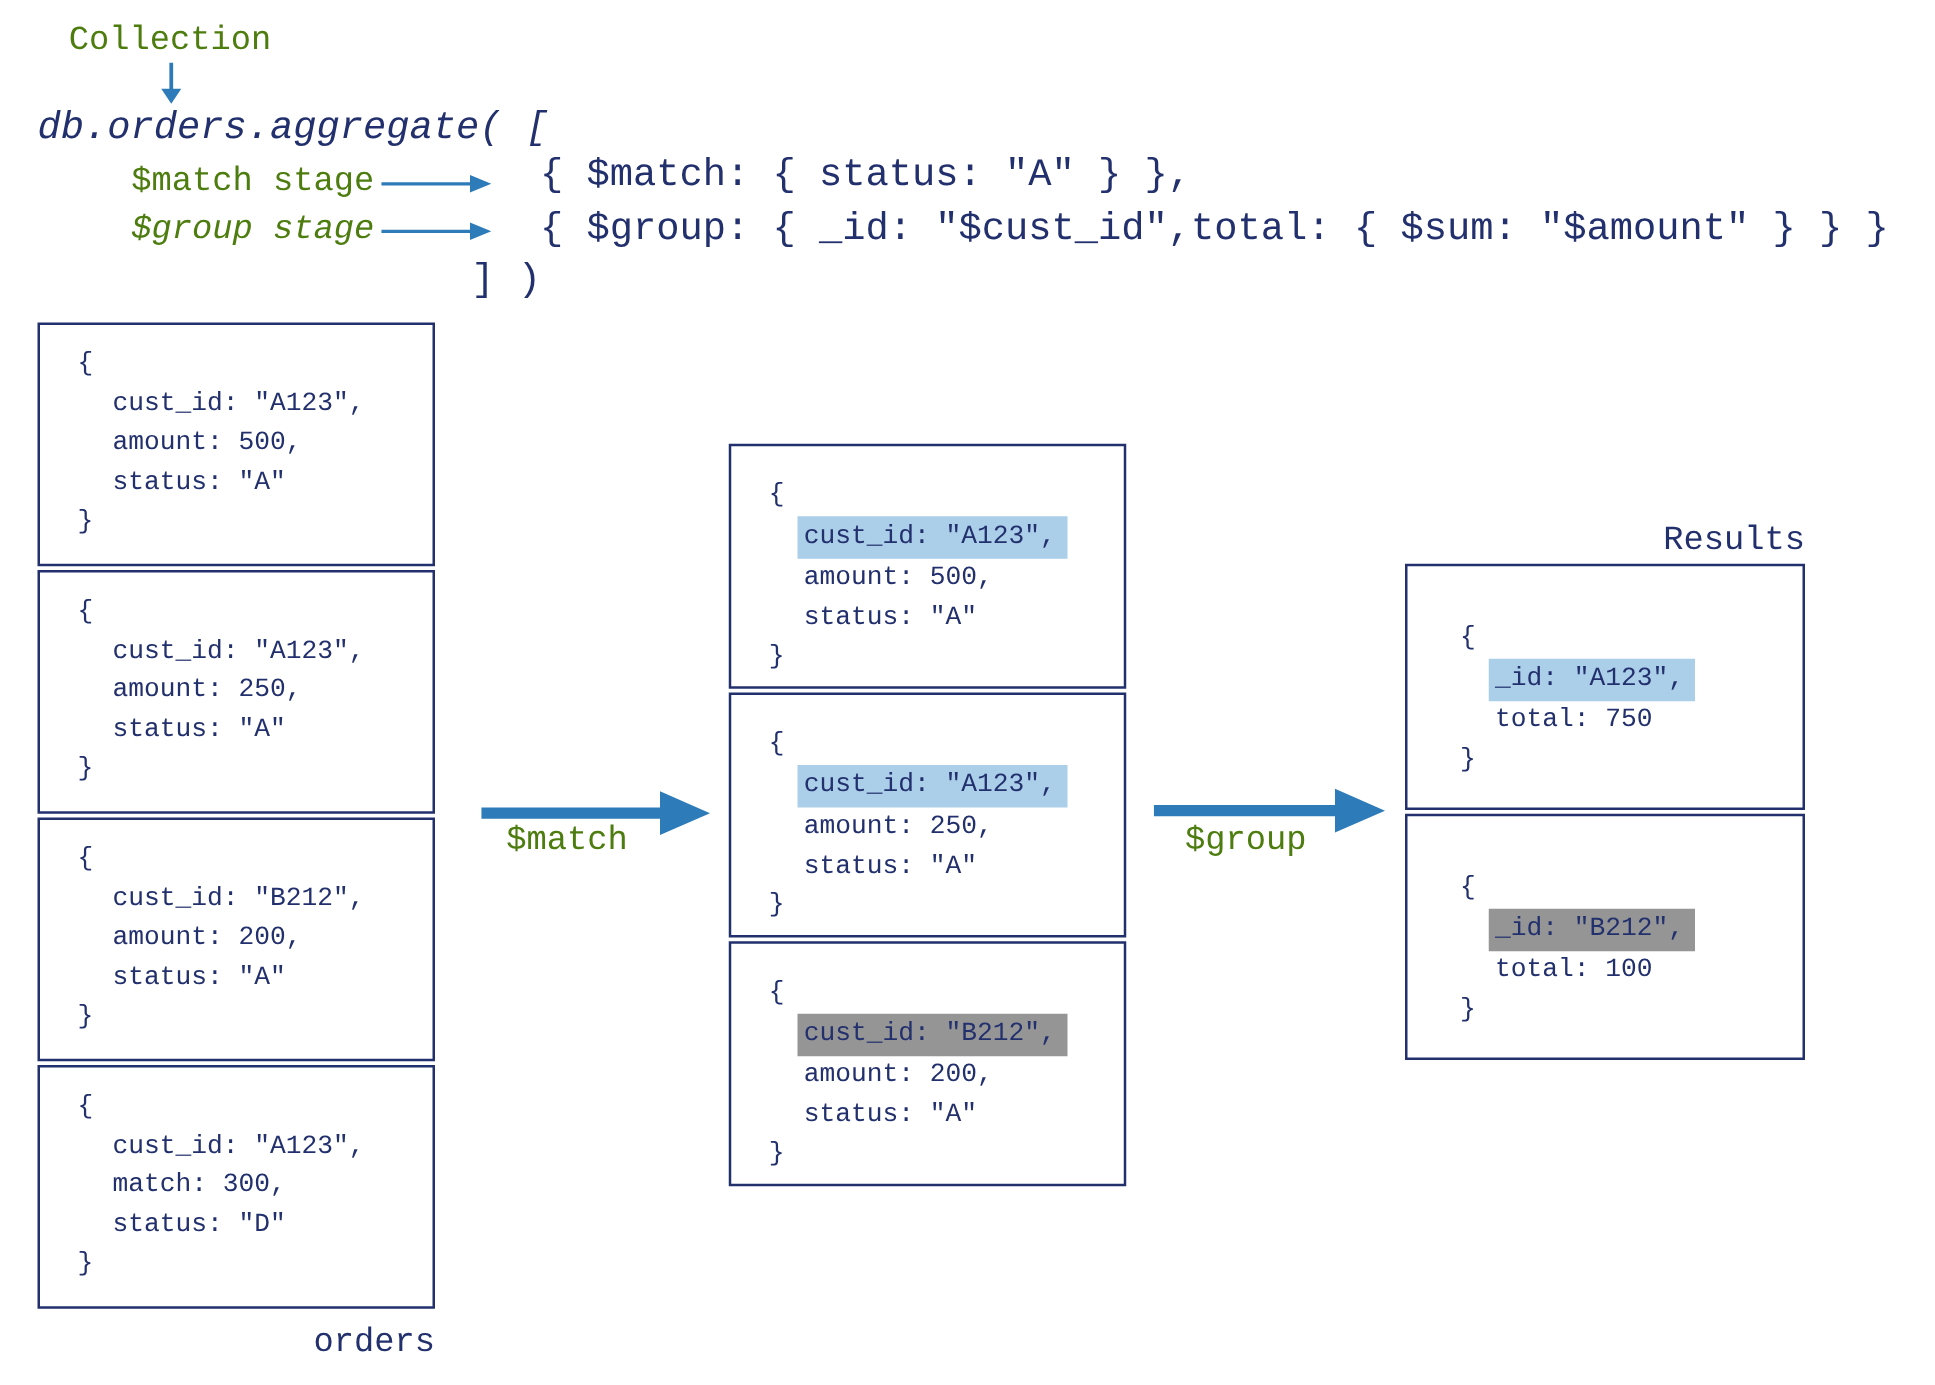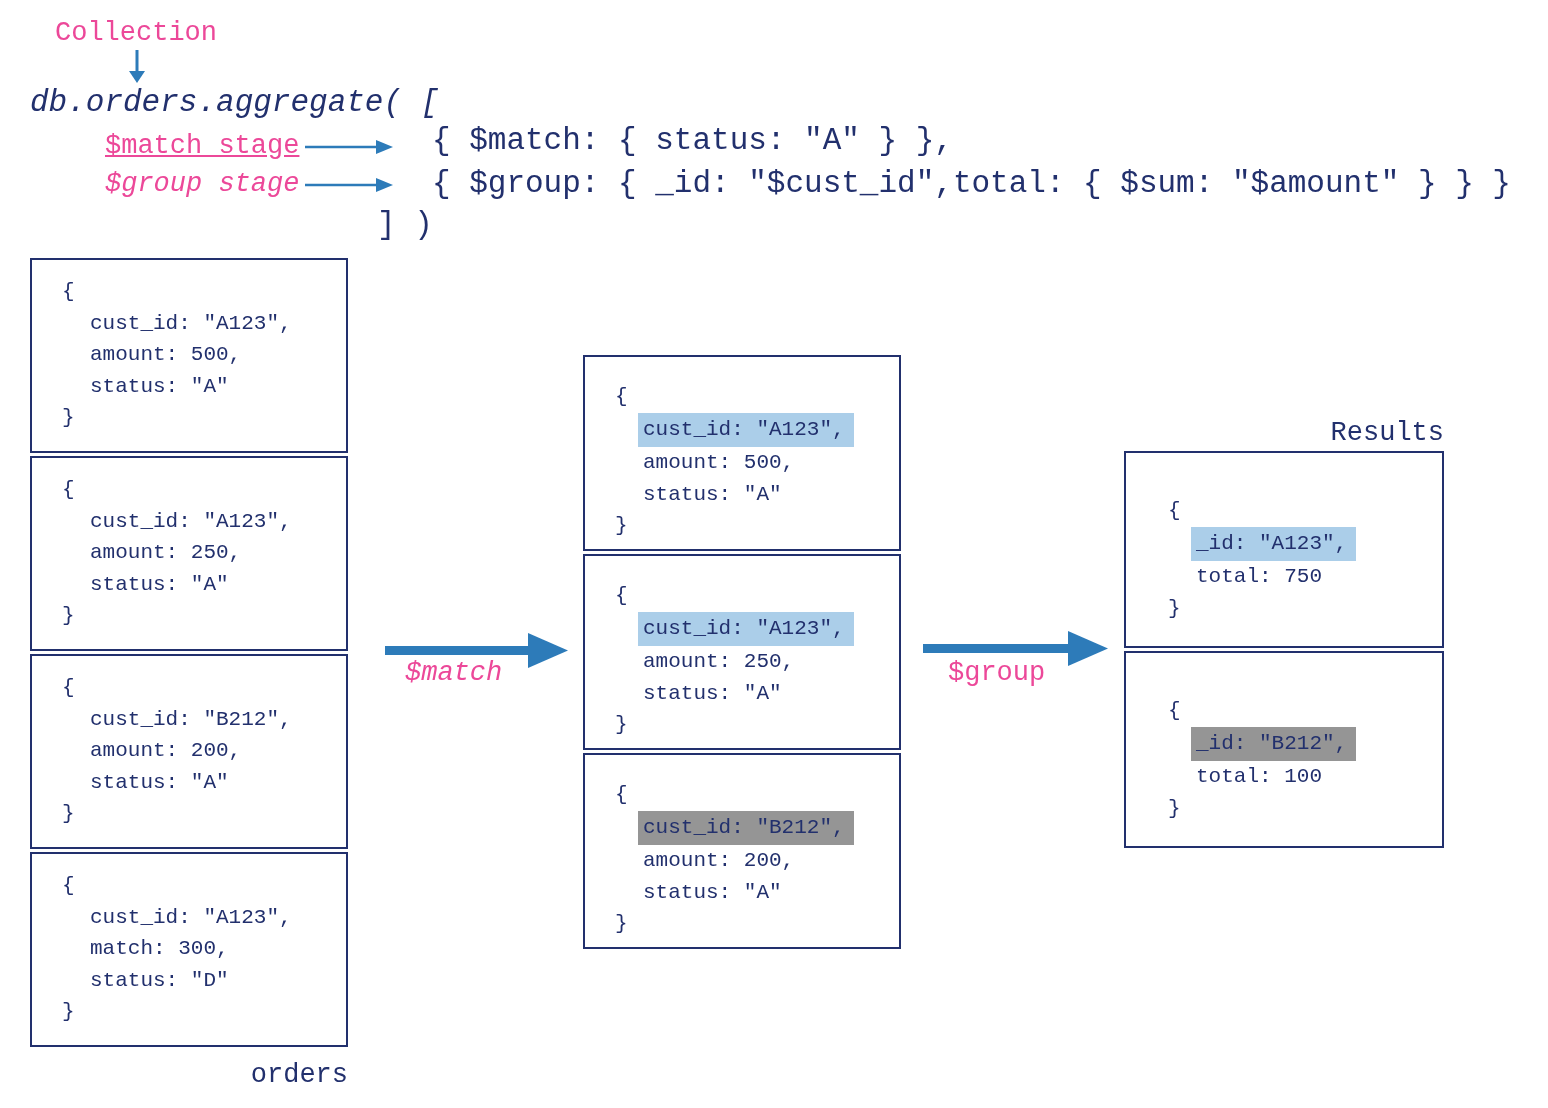--- a/index.html
+++ b/index.html
@@ -5,21 +5,21 @@
   html, body { margin: 0; padding: 0; }
   body {
     width: 1548px; height: 1108px;
     background: #ffffff;
     position: relative;
     font-family: "Liberation Mono", "DejaVu Sans Mono", monospace;
     overflow: hidden;
   }
   .abs { position: absolute; }
   .navy { color: #22306d; }
-  .blue { color: #ec4899; }
+  .blue { color: #4d7c0f; }
   .code-lg { font-size: 31px; line-height: 38px; white-space: pre; font-weight: 500; }
   .label-md { font-size: 27px; line-height: 34px; white-space: pre; font-weight: 500; }
 
   
   .doc-box { display: flex; flex-direction: column; gap: 3px; }
   .doc-cell {
     box-sizing: border-box;
     border: 2px solid #22306d;
     background: #ffffff;
     padding: 16px 0 0 30px;
@@ -39,21 +39,21 @@
 
 <div class="abs label-md blue" style="left:55px; top:16px;">Collection</div>
 
 <svg class="abs" style="left:126px; top:50px;" width="22" height="34" viewBox="0 0 22 34">
   <line x1="11" y1="0" x2="11" y2="22" stroke="#2d7bb9" stroke-width="3"></line>
   <polygon points="3,21 19,21 11,33" fill="#2d7bb9"></polygon>
 </svg>
 
 <div class="abs code-lg navy" style="left:30px; top:84px;font-style:italic;">db.orders.aggregate( [</div>
 
-<div class="abs label-md blue" style="left:105px; top:129px;text-decoration:underline;">$match stage</div>
+<div class="abs label-md blue" style="left:105px; top:129px;">$match stage</div>
 
 <svg class="abs" style="left:305px; top:137px;" width="90" height="20" viewBox="0 0 90 20">
   <line x1="0" y1="10" x2="72" y2="10" stroke="#2d7bb9" stroke-width="2.6"></line>
   <polygon points="71,3 71,17 88,10" fill="#2d7bb9"></polygon>
 </svg>
 
 <div class="abs code-lg navy" style="left:432px; top:122px;">{ $match: { status: "A" } },</div>
 
 <div class="abs label-md blue" style="left:105px; top:167px;font-style:italic;">$group stage</div>
 
@@ -96,21 +96,21 @@
     <div class="doc-line">}</div>
   </div>
 </div>
 
 <div class="abs label-md navy box-caption" style="left:30px; top:1058px; width:318px;">orders</div>
 
 <svg class="abs" style="left:385px; top:630px;" width="185" height="40" viewBox="0 0 185 40">
   <rect x="0" y="16" width="145" height="9" fill="#2d7bb9"></rect>
   <polygon points="143,3 143,38 183,20.5" fill="#2d7bb9"></polygon>
 </svg>
-<div class="abs label-md blue" style="left:405px; top:656px;font-style:italic;">$match</div>
+<div class="abs label-md blue" style="left:405px; top:656px;">$match</div>
 
 <div class="abs doc-box" style="left:583px; top:355px; width:318px;">
   <div class="doc-cell" style="height:196px; padding-top:24px;">
     <div class="doc-line">{</div>
     <div class="doc-line fld"><span class="hl hl-blue">cust_id: "A123",</span></div>
     <div class="doc-line fld">amount: 500,</div>
     <div class="doc-line fld">status: "A"</div>
     <div class="doc-line">}</div>
   </div>
   <div class="doc-cell" style="height:196px; padding-top:24px;">

